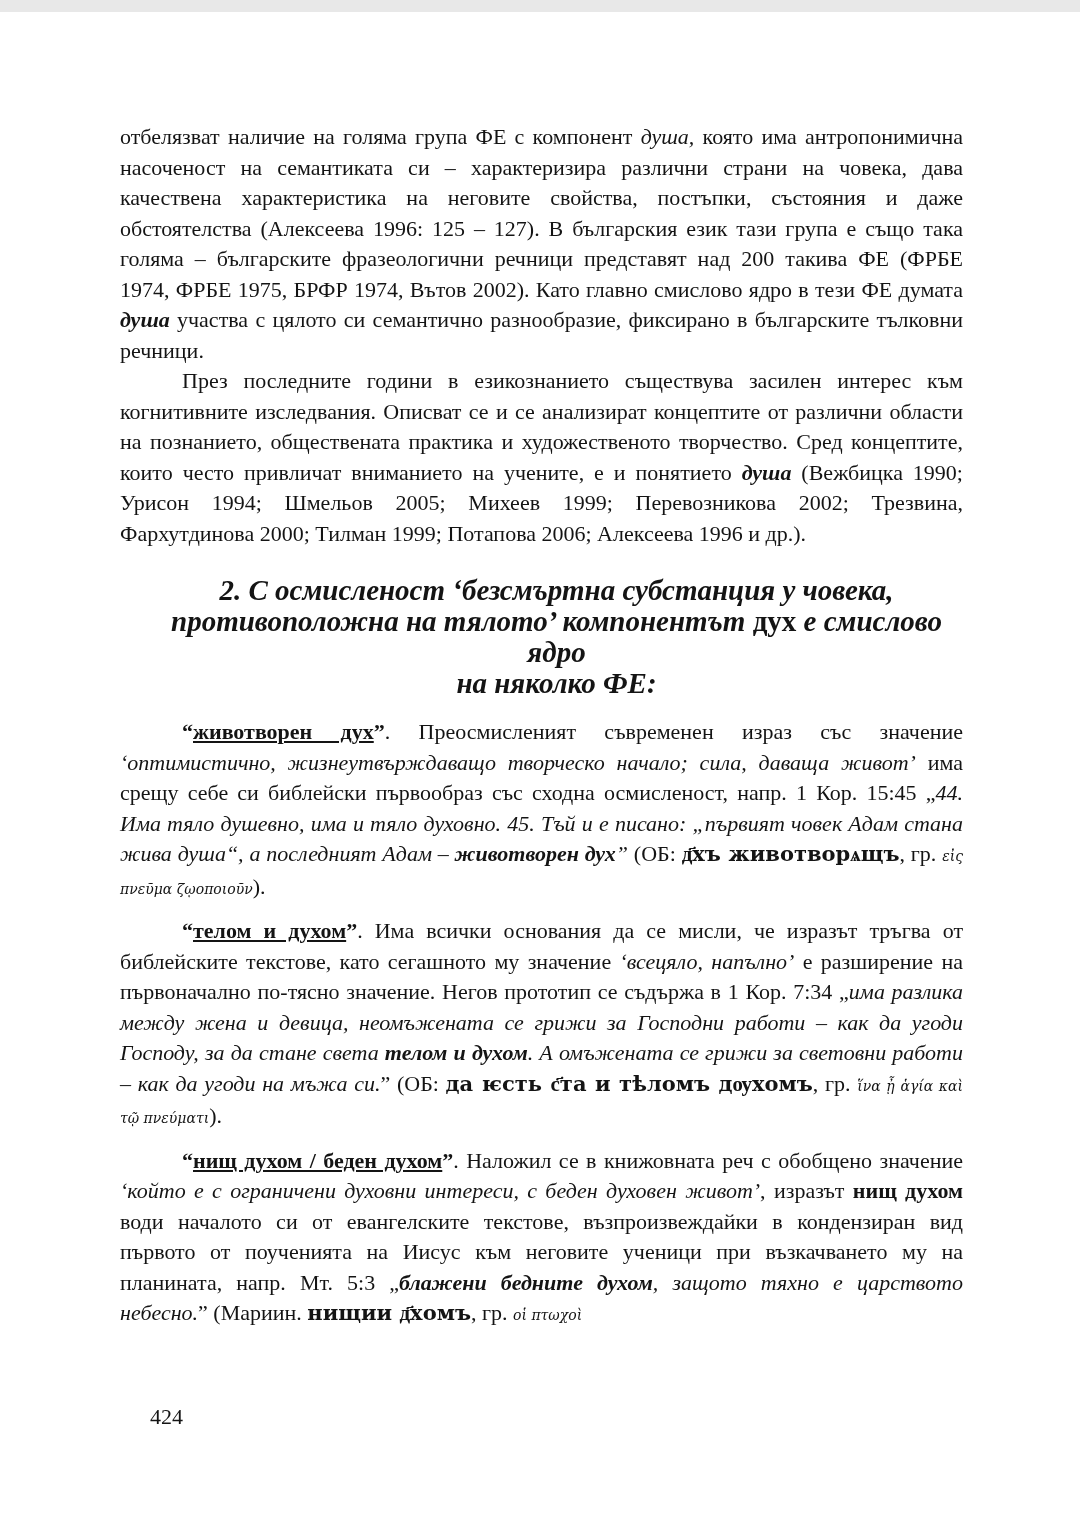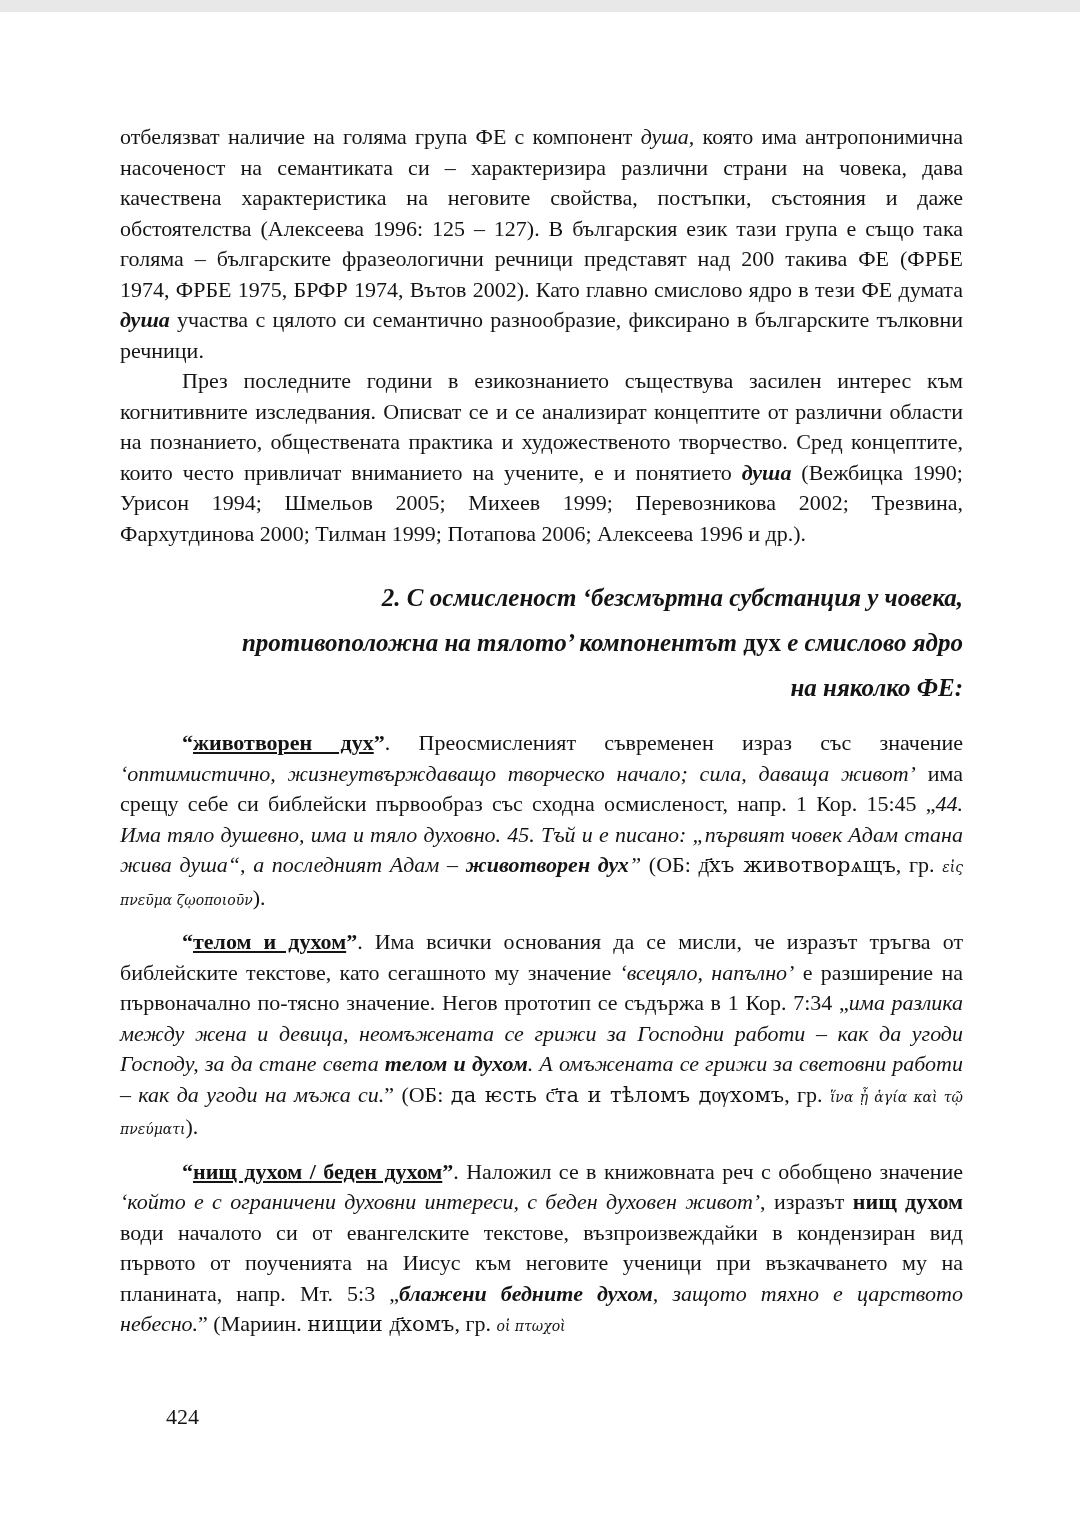--- a/index.html
+++ b/index.html
@@ -22,39 +22,39 @@
     line-height: 30.5px;
     text-align: justify;
     hyphens: none;
   }
   .para { text-indent: 62px; }
   .para.noindent { text-indent: 0; }
   .para.entry { margin-top: 12px; }
   .para.heading {
     margin: 26px 0 18px 30px;
     text-indent: 0;
-    text-align: right;
+    text-align: center;
     font-weight: bold;
     font-style: italic;
-    font-size: 25px;
-    line-height: 45px;
+    font-size: 29px;
+    line-height: 31px;
     white-space: pre-line;
   }
   
   .r-n  { }
   .r-i  { font-style: italic; }
   .r-b  { font-weight: bold; }
   .r-bi { font-weight: bold; font-style: italic; }
   .r-bu { font-weight: bold; text-decoration: underline; }
   .r-bup{ font-weight: bold; font-style: normal; }
-  .r-cs { font-weight: normal; font-family: "DejaVu Serif", serif; font-size: 21px; }
+  .r-cs { font-weight: bold; font-family: "DejaVu Serif", serif; font-size: 21px; }
   .r-gr { font-style: italic; font-family: "DejaVu Serif", serif; font-size: 14px; }
   .page-number {
     position: absolute;
-    left: 166px;
+    left: 150px;
     top: 1392px;
     font-size: 22px;
   }
   .bottom-edge-bar {
     position: absolute;
     left: 0;
     bottom: 0;
     width: 1080px;
     height: 6px;
     background: linear-gradient(90deg, #9db6dd 0%, #4d79bd 35%, #3f6cb4 100%);

